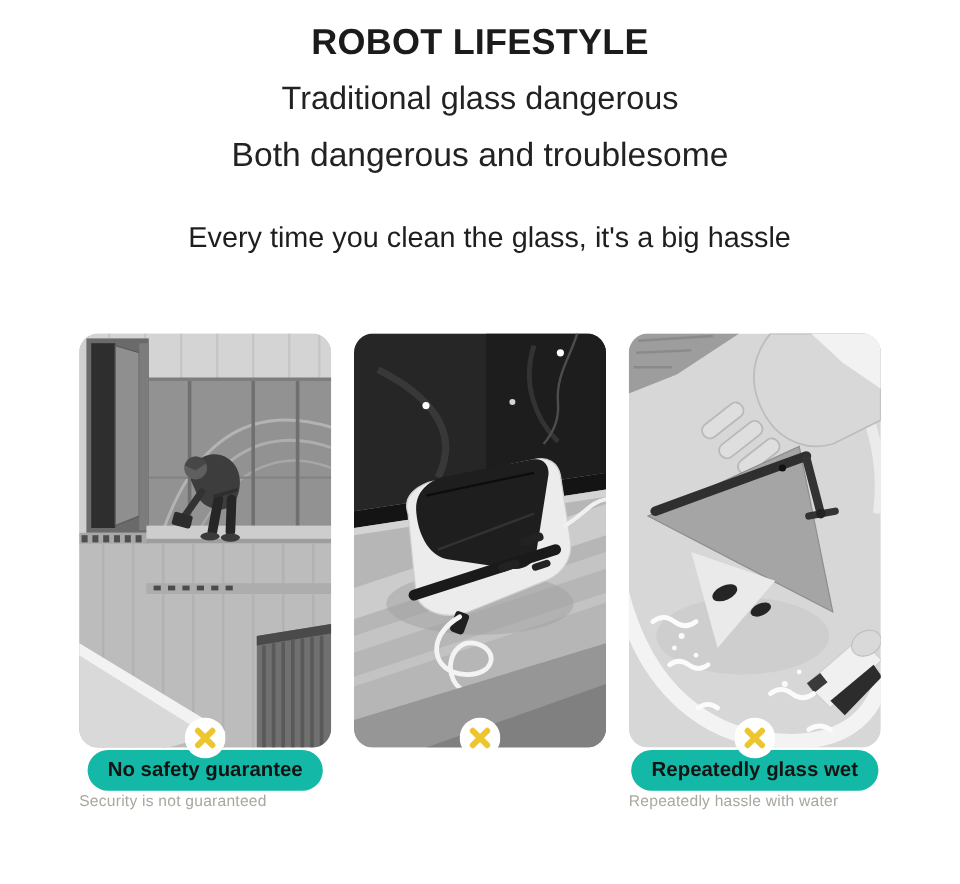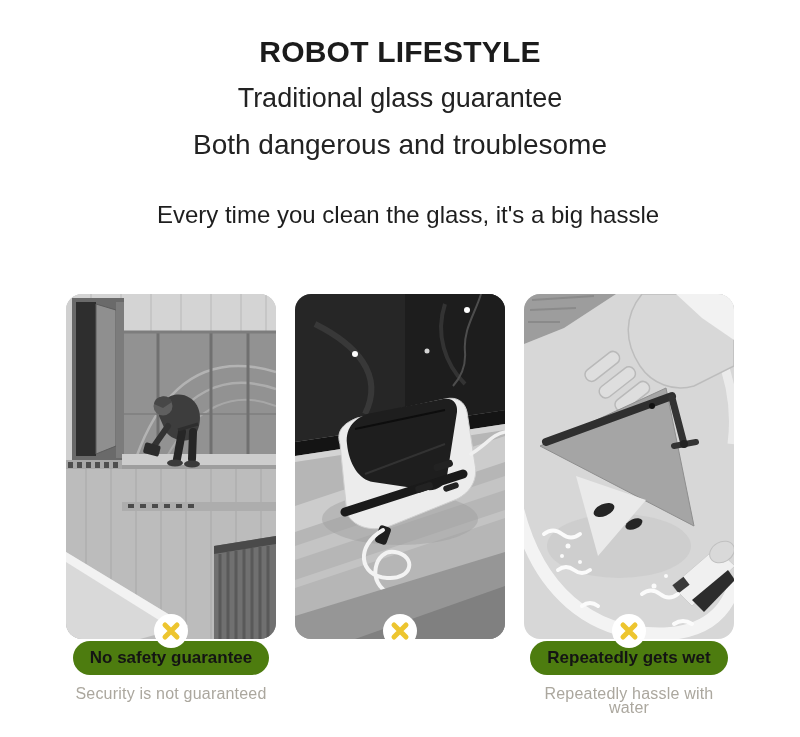--- a/index.html
+++ b/index.html
@@ -5,21 +5,21 @@
   html,body{margin:0;padding:0;}
   body{
     width:800px;height:737px;background:#ffffff;overflow:hidden;
     font-family:"Liberation Sans","DejaVu Sans",sans-serif;
     -webkit-font-smoothing:antialiased;
   }
   .page{position:relative;width:800px;height:737px;background:#fff;}
 
   
   .brand{
-    margin:34px 0 0;text-align:center;
+    margin:18px 0 0;text-align:center;
     font-size:30px;line-height:36px;font-weight:700;color:#1b1b1b;letter-spacing:.2px;
   }
   .headline{
     margin:12px 0 0;text-align:center;
     font-size:27px;line-height:33px;font-weight:500;color:#222;
   }
   .headline.second{margin-top:13px;font-size:28px;line-height:34px;}
   .tagline{
     margin:37px 0 0;text-align:center;
     font-size:24px;line-height:31px;font-weight:500;color:#1e1e1e;padding-left:16px;
@@ -35,35 +35,35 @@
     display:block;width:210px;height:345px;border-radius:16px;overflow:hidden;
   }
   .badge{
     position:absolute;top:320px;left:50%;margin-left:-17px;
     width:34px;height:34px;z-index:3;
   }
   .pill{
     position:relative;z-index:2;
     margin:2px auto 0;width:max-content;max-width:200px;
     height:34px;line-height:34px;padding:0 17px;border-radius:17px;
-    background:#4d7c0f;color:#141414;
+    background:#14b8a6;color:#141414;
     font-size:17px;font-weight:700;text-align:center;white-space:nowrap;
   }
   .caption{
-    margin-top:12px;text-align:center;
-    font-size:16px;line-height:14px;color:#aba79e;font-weight:400;letter-spacing:.2px;
+    margin-top:2px;text-align:left;
+    font-size:13px;line-height:14px;color:#aba79e;font-weight:400;letter-spacing:.2px;
   }
 </style>
 </head>
 <body>
 
 <div class="page">
 
   <h1 class="brand">ROBOT LIFESTYLE</h1>
-  <h2 class="headline">Traditional glass guarantee</h2>
+  <h2 class="headline">Traditional glass dangerous</h2>
   <h2 class="headline second">Both dangerous and troublesome</h2>
   <p class="tagline">Every time you clean the glass, it's a big hassle</p>
 
   <div class="panels">
 
     <div class="panel">
       <svg class="photo" viewBox="0 0 210 345" xmlns="http://www.w3.org/2000/svg">
         <rect width="210" height="345" fill="#c9c9c9"></rect>
 
         <rect x="0" y="0" width="210" height="40" fill="#d4d4d4"></rect>
@@ -238,19 +238,19 @@
             <circle cx="130" cy="292" r="2.5"></circle>
           <circle cx="142" cy="282" r="2"></circle>
         </g>
       </svg>
 
       <svg class="badge" viewBox="0 0 34 34" xmlns="http://www.w3.org/2000/svg">
         <circle cx="17" cy="17" r="17" fill="#ffffff"></circle>
         <path d="M11 11 L23 23 M23 11 L11 23" stroke="#edc52f" stroke-width="5" stroke-linecap="round"></path>
       </svg>
 
-      <div class="pill">Repeatedly gets wet</div>
+      <div class="pill">Repeatedly glass wet</div>
       <div class="caption">Repeatedly hassle with water</div>
     </div>
 
   </div>
 
 </div>
 
 </body></html>

